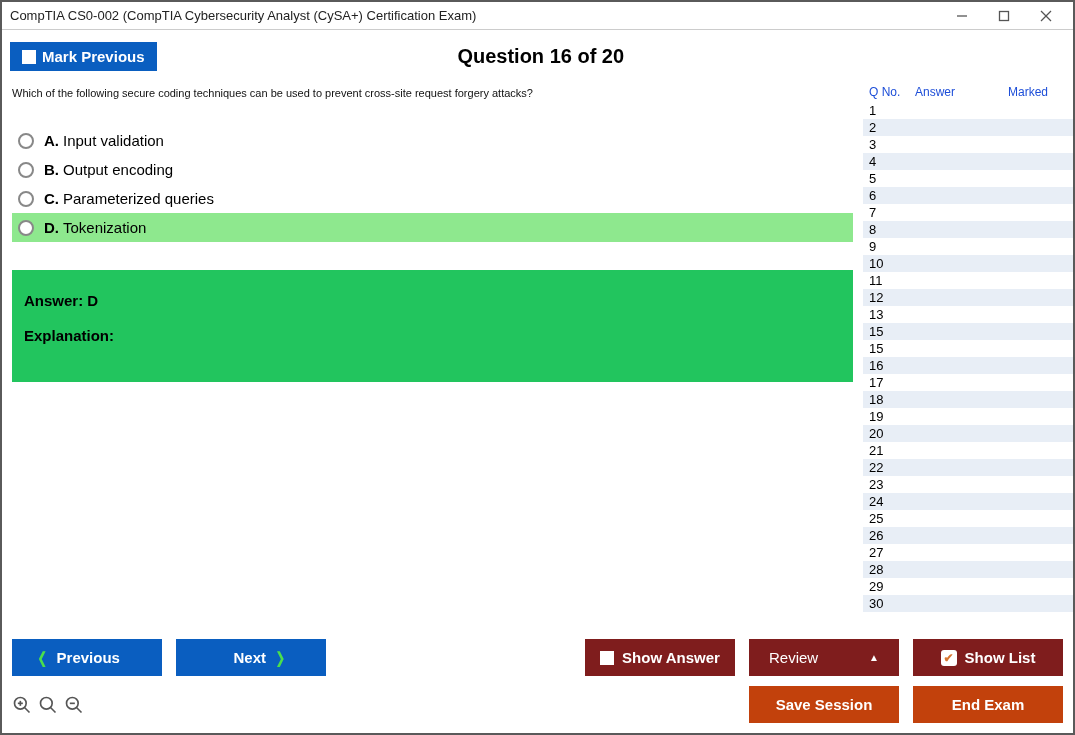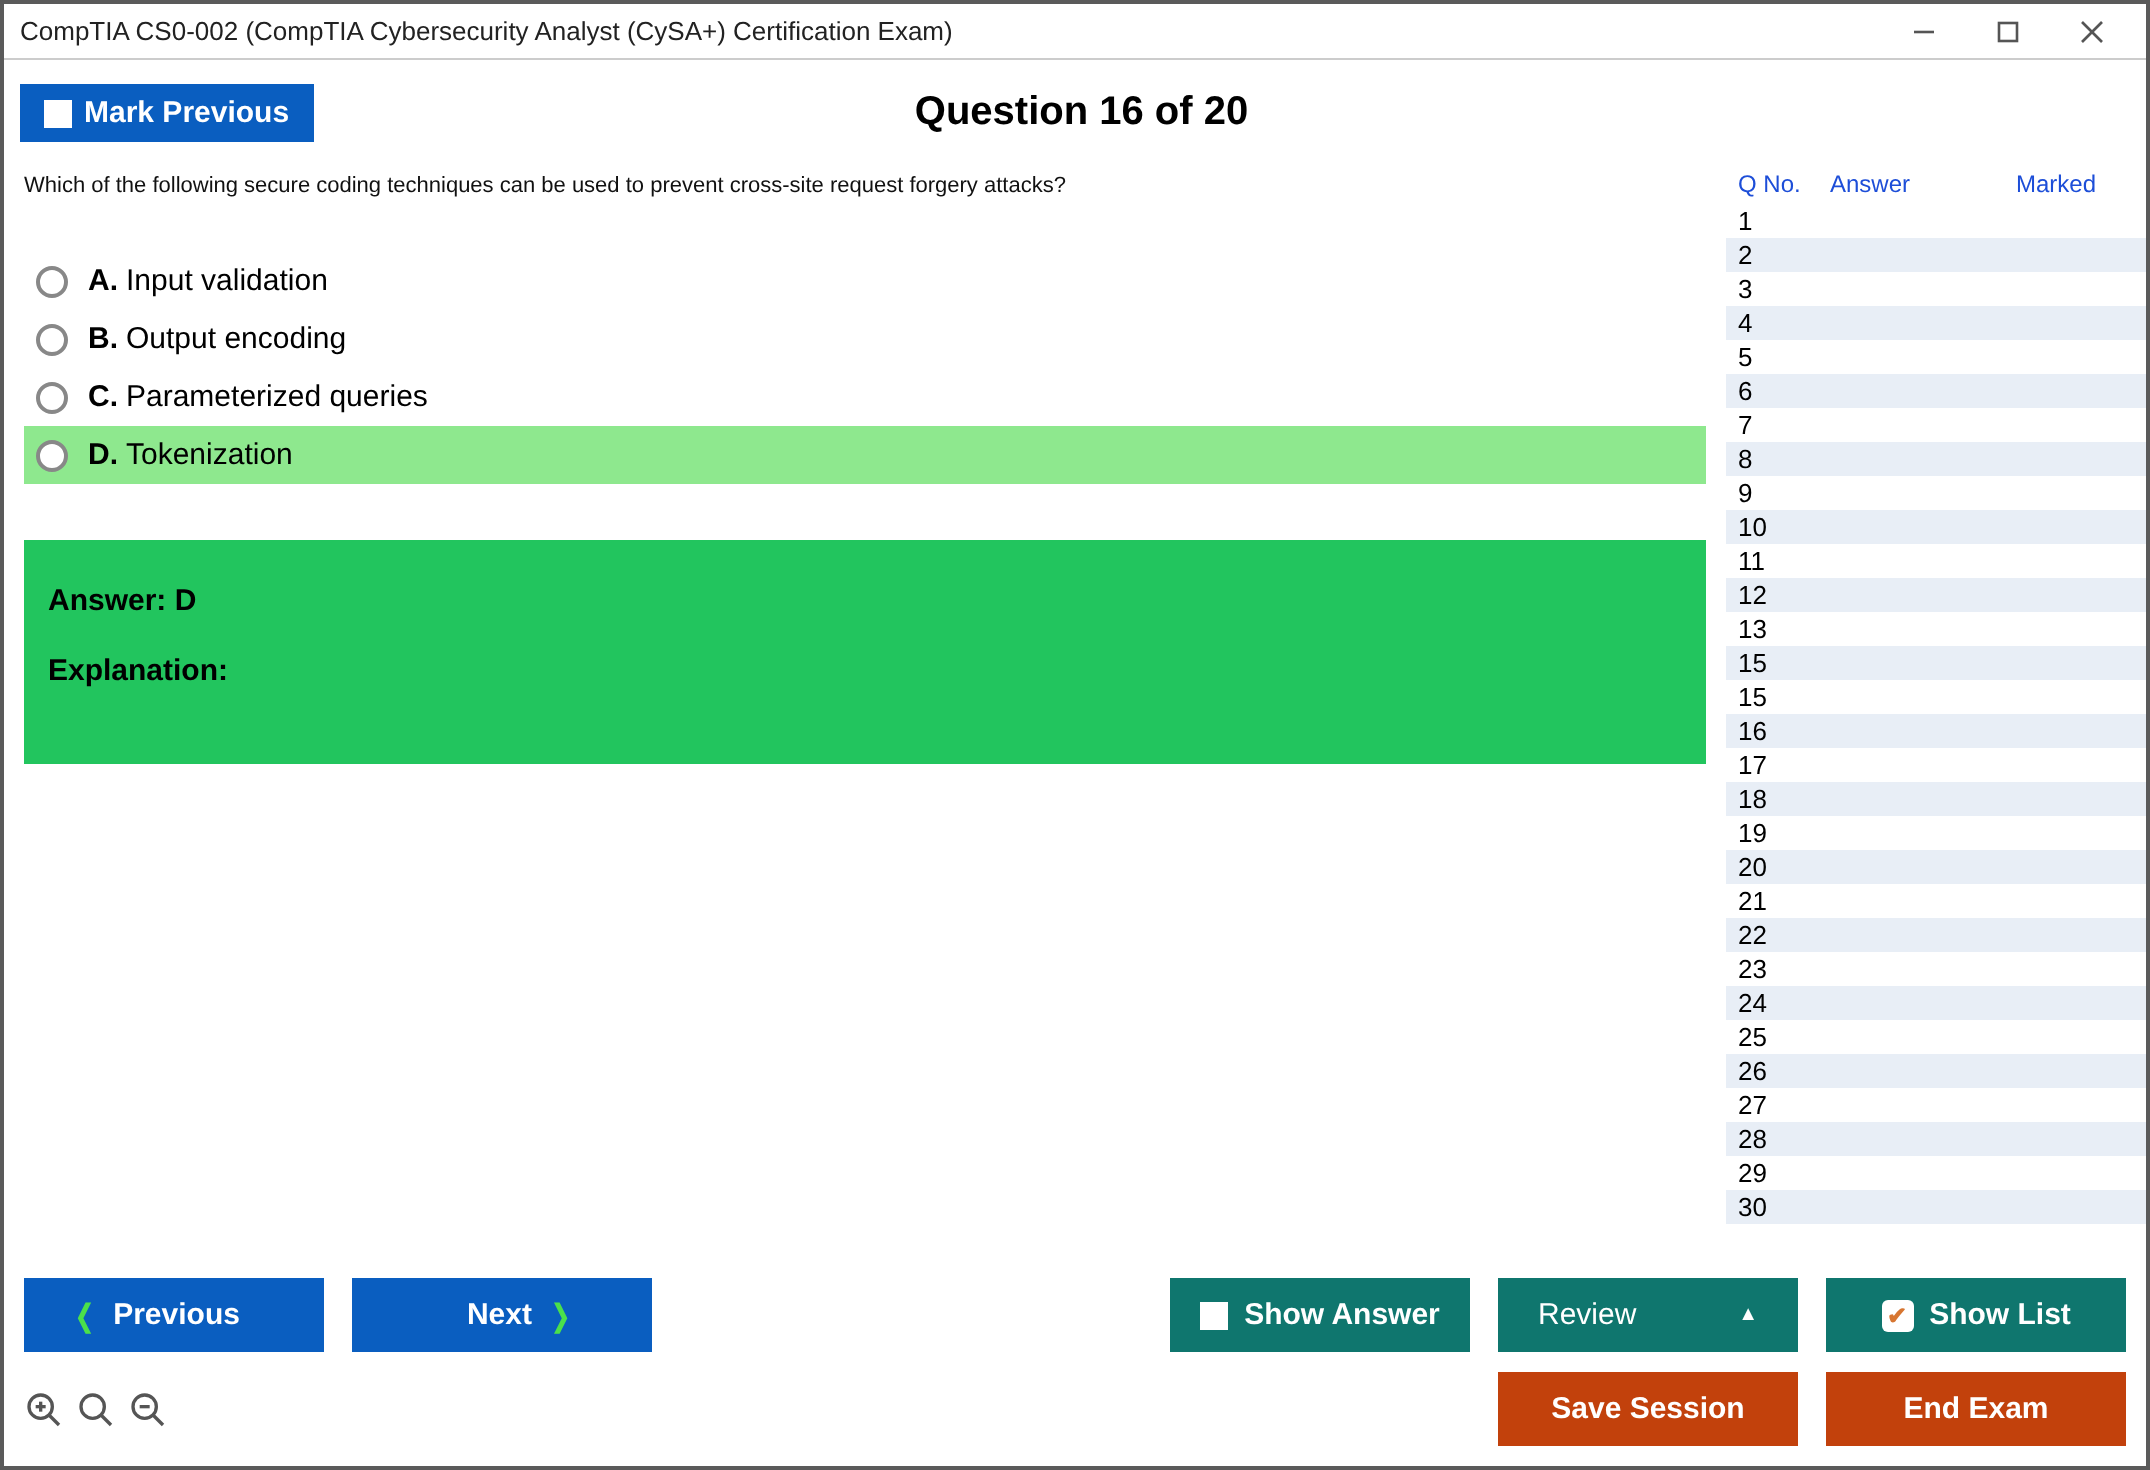--- a/index.html
+++ b/index.html
@@ -39,21 +39,21 @@
     .qrow { display: flex; height: 17px; line-height: 17px; padding-left: 6px; }
     .qrow.even { background: #e8eef6; }
     .qrow .c1 { width: 46px; }
     .qrow .c2 { width: 74px; }
     .qrow .c3 { flex: 1; }
 
     .bottom { padding: 8px 10px 10px 10px; }
     .btn-row { display: flex; align-items: center; gap: 14px; margin-bottom: 10px; }
     .btn { border: none; color: #fff; font-size: 15px; font-weight: bold; padding: 8px 10px; display: inline-flex; align-items: center; justify-content: center; gap: 8px; cursor: pointer; min-width: 150px; height: 37px; }
     .btn-blue { background: #0a5ec0; }
-    .btn-orange { background: #0f766e; }
+    .btn-orange { background: #7f1d1d; }
     .btn-navy { background: #c2410c; }
     .chev { font-weight: bold; font-size: 15px; }
     .chev.green { color: #4be04b; }
     .spacer { flex: 1; }
     .cb-small { width: 14px; height: 14px; background: #fff; display: inline-block; flex-shrink: 0; }
     .cb-checked { width: 16px; height: 16px; background: #fff; border-radius: 3px; display: inline-flex; align-items: center; justify-content: center; color: #d77631; font-size: 12px; font-weight: bold; flex-shrink: 0; }
     .review-btn { justify-content: space-between; padding: 8px 20px; font-weight: normal; }
     .review-btn .tri { font-size: 10px; }
     .btn-row2 { display: flex; align-items: center; gap: 14px; }
     .zoom-icons { display: flex; gap: 6px; color: #555; font-size: 20px; align-items: center; }

